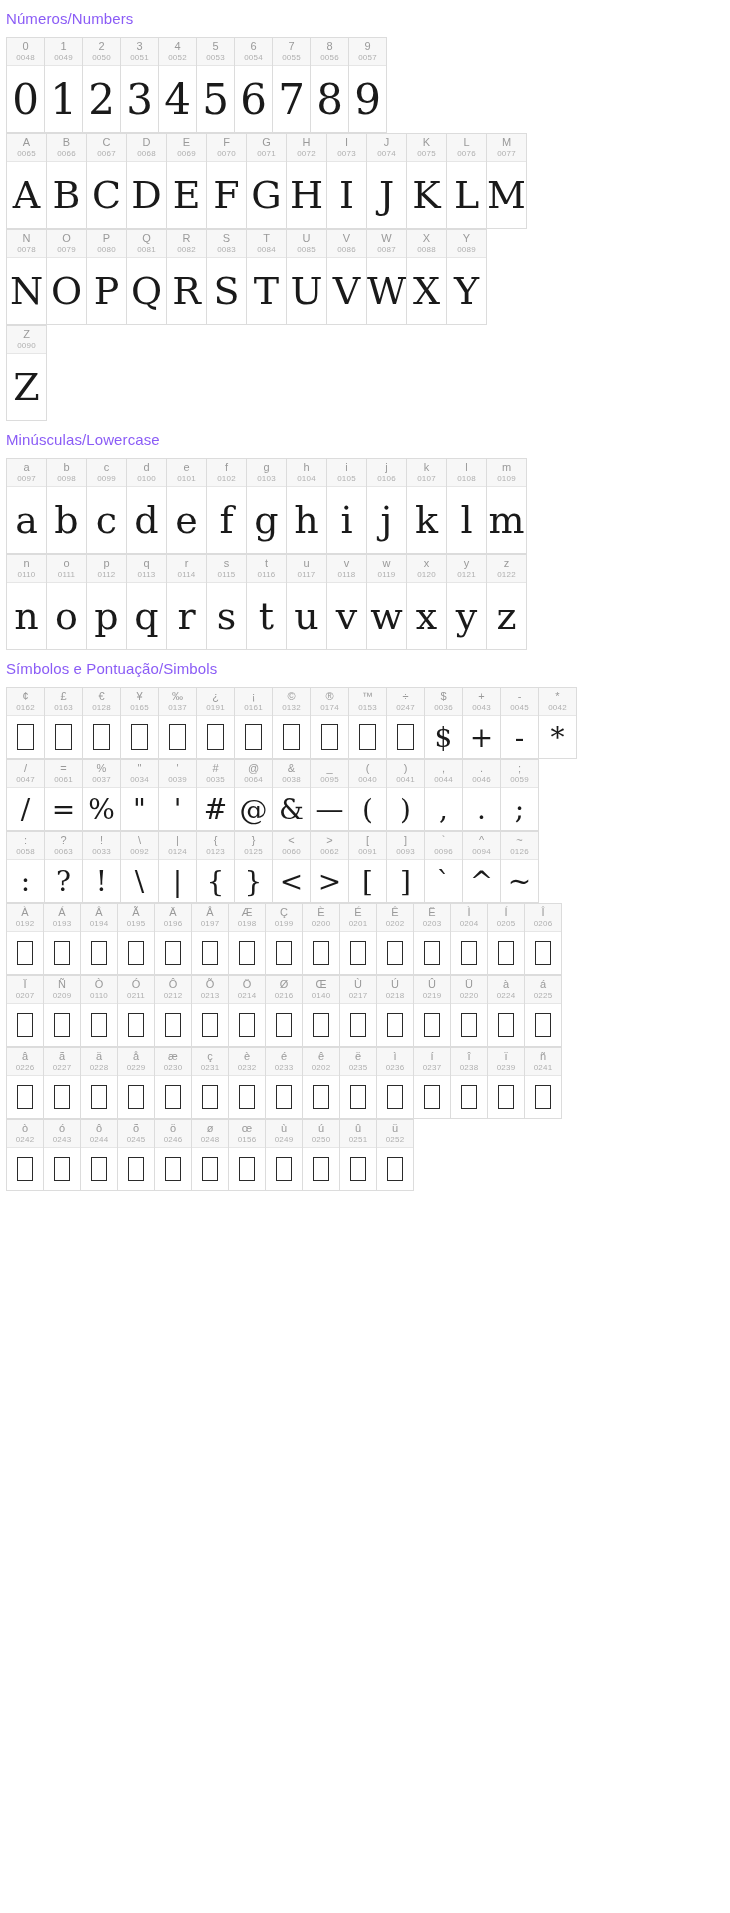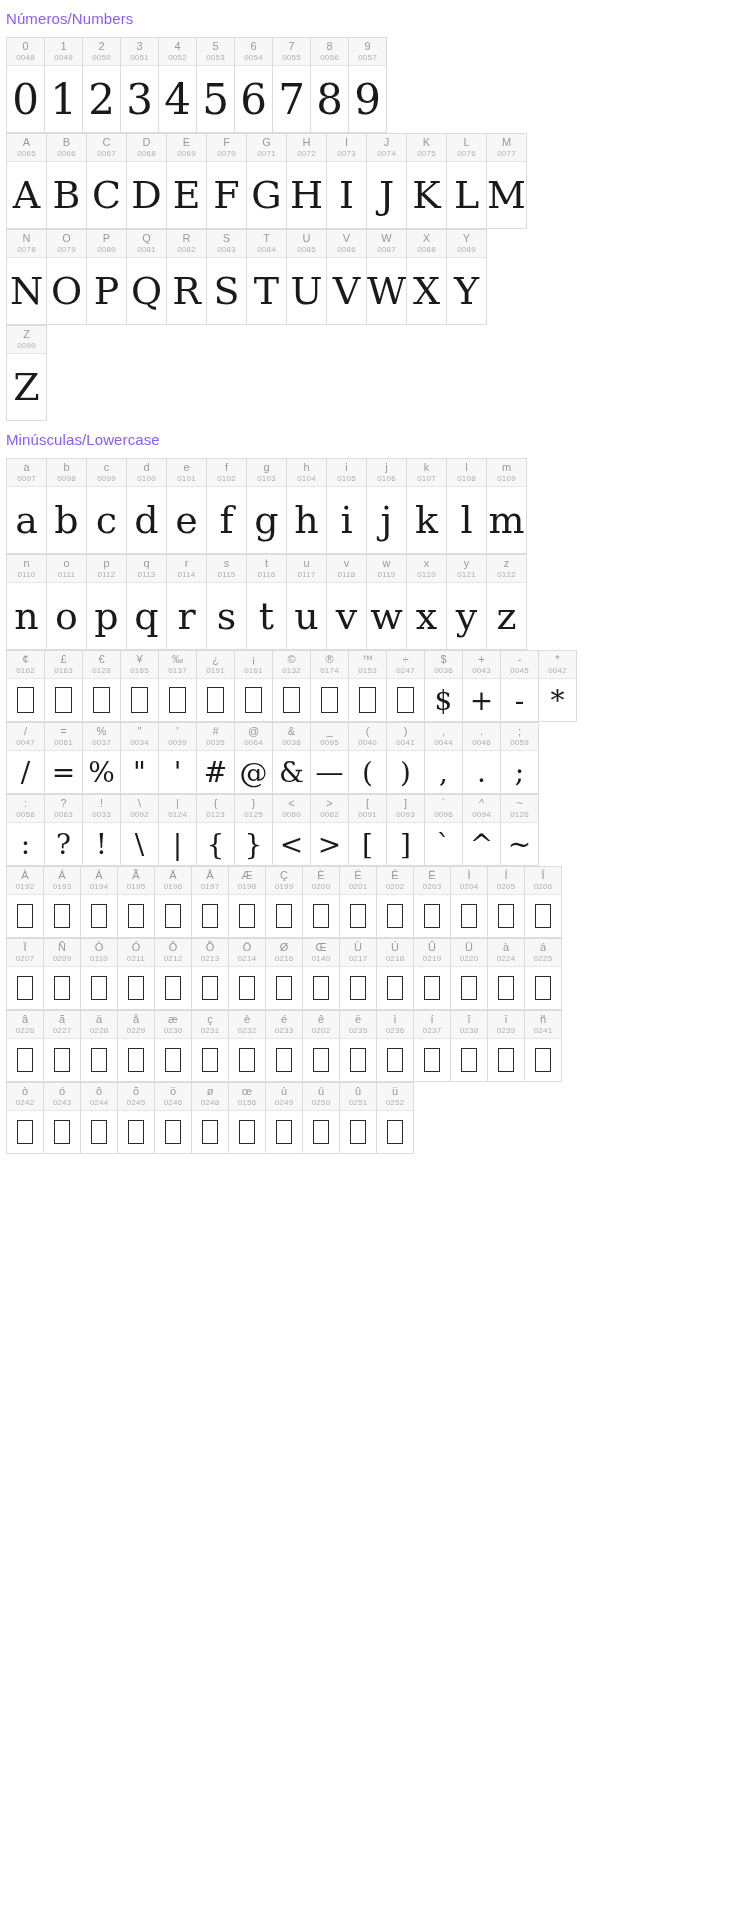--- a/index.html
+++ b/index.html
@@ -559,20 +559,21 @@
               <div class="glyph-head">
                 <div class="glyph-char-small">z</div>
                 <div class="glyph-code">0122</div>
               </div>
               <div class="glyph-big">z</div>
             </div>
           </div>
         </div>
       </div>
       <div class="section">
+        <div class="section-title">Símbolos e Pontuação/Simbols</div>
         <div class="glyph-rows sz-sym">
           <div class="glyph-row">
             <div class="glyph-cell">
               <div class="glyph-head">
                 <div class="glyph-char-small">¢</div>
                 <div class="glyph-code">0162</div>
               </div>
               <div class="glyph-big">
                 <span class="tofu"></span>
               </div>

